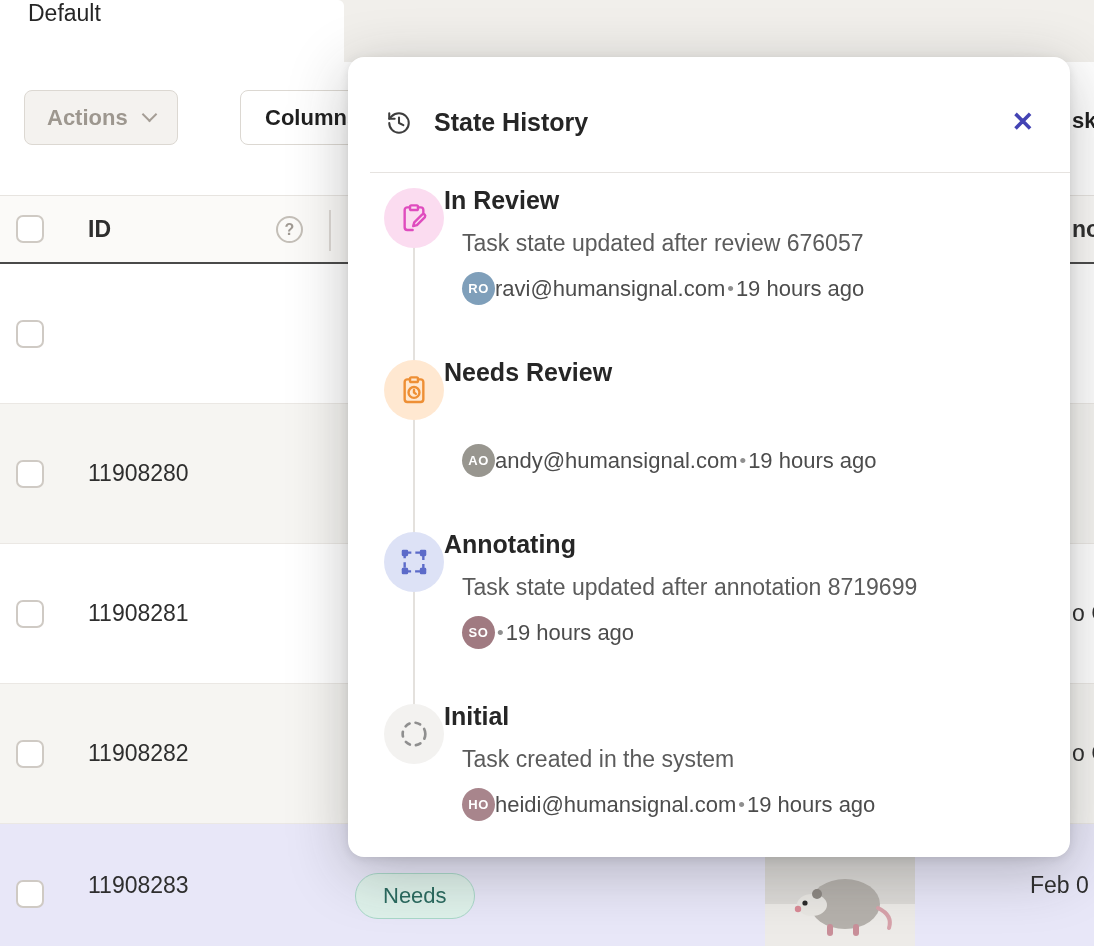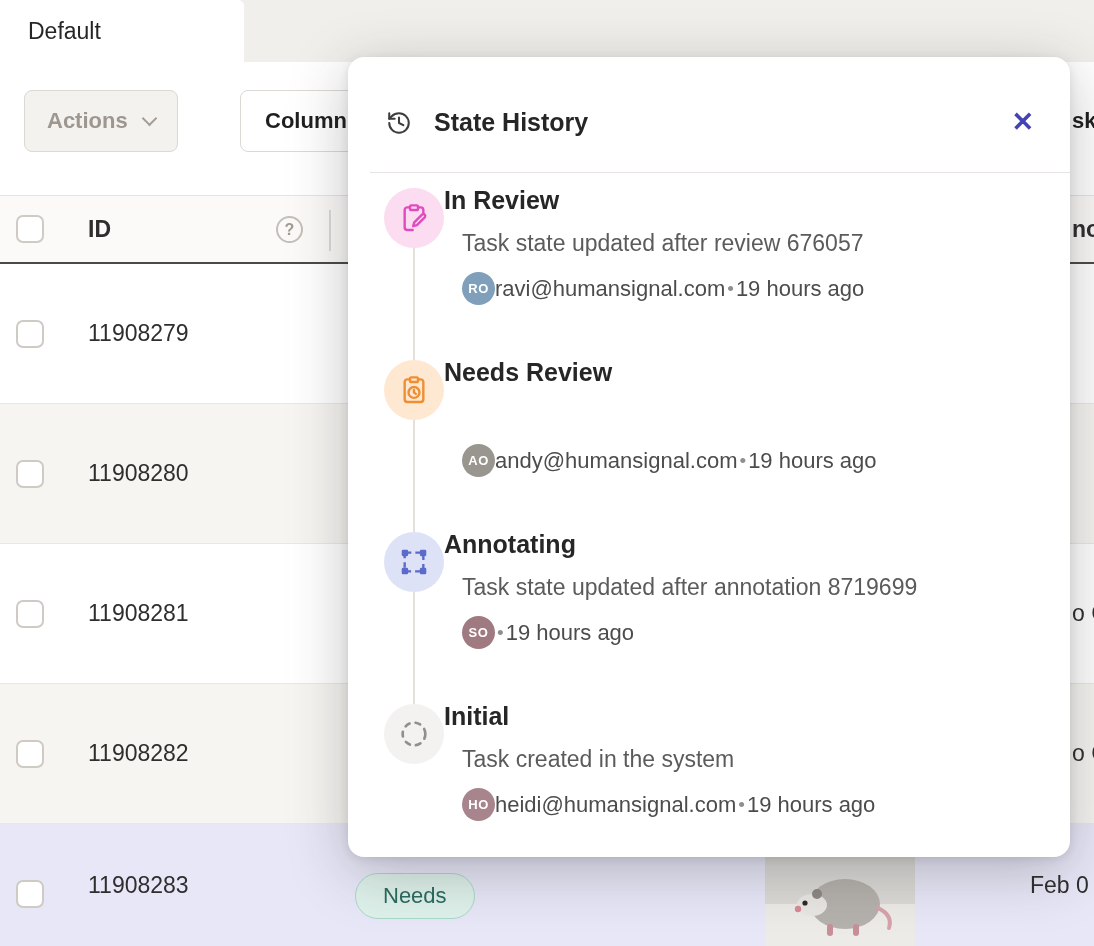--- a/index.html
+++ b/index.html
@@ -2,26 +2,26 @@
 <html><head>
 <meta charset="utf-8">
 <style>
   * { margin:0; padding:0; box-sizing:border-box; }
   html,body { width:1094px; height:946px; }
   body { font-family:"Liberation Sans", sans-serif; background:#fff; }
   .canvas { position:relative; width:1094px; height:946px; overflow:hidden; background:#fff; }
 
   
   .tabstrip { position:absolute; left:0; top:0; width:1094px; height:62px; background:#f1efeb; }
-  .tab-default { position:absolute; left:0; top:0; width:244px; height:62px; background:#fff;
-                 display:flex; align-items:center; padding-left:28px; font-size:23px; color:#262626;
+  .tab-default { position:absolute; left:0; top:0; width:344px; height:62px; background:#fff;
+                 display:flex; padding-left:28px; font-size:23px; color:#262626;
                  border-radius:0 6px 0 0; }
 
   
-  .btn { position:absolute; top:90px; height:62px; display:flex; align-items:center; gap:16px;
+  .btn { position:absolute; top:90px; height:55px; display:flex; align-items:center; gap:16px;
          border-radius:8px; font-size:22px; cursor:pointer; }
   .actions-btn { left:24px; padding:0 22px; background:#f4f2ef; border:1px solid #dcd8d2;
                  color:#9d978f; font-weight:600; }
   .columns-btn { left:240px; width:210px; padding:0 24px; background:#fff; border:1px solid #dcd8d2;
                  color:#1f1f1f; font-weight:700; }
   .chev { width:11px; height:11px; border-right:2.5px solid #a59e96; border-bottom:2.5px solid #a59e96;
           transform:rotate(45deg); margin-top:-6px; }
 
   
   .thead { position:absolute; left:0; top:195px; width:1094px; height:69px; background:#fbfaf8;
@@ -104,21 +104,20 @@
   <div class="thead">
     <div class="cb"></div>
     <div class="th-id">ID</div>
     <div class="help">?</div>
     <div class="col-div"></div>
   </div>
   <div class="frag-th">no</div>
 
   <div class="row r0">
     <div class="cb"></div>
-    <div class="id">11908279</div>
   </div>
   <div class="row r1">
     <div class="cb"></div>
     <div class="id">11908280</div>
   </div>
   <div class="row r2">
     <div class="cb"></div>
     <div class="id">11908281</div>
     <div class="frag">o C</div>
   </div>

